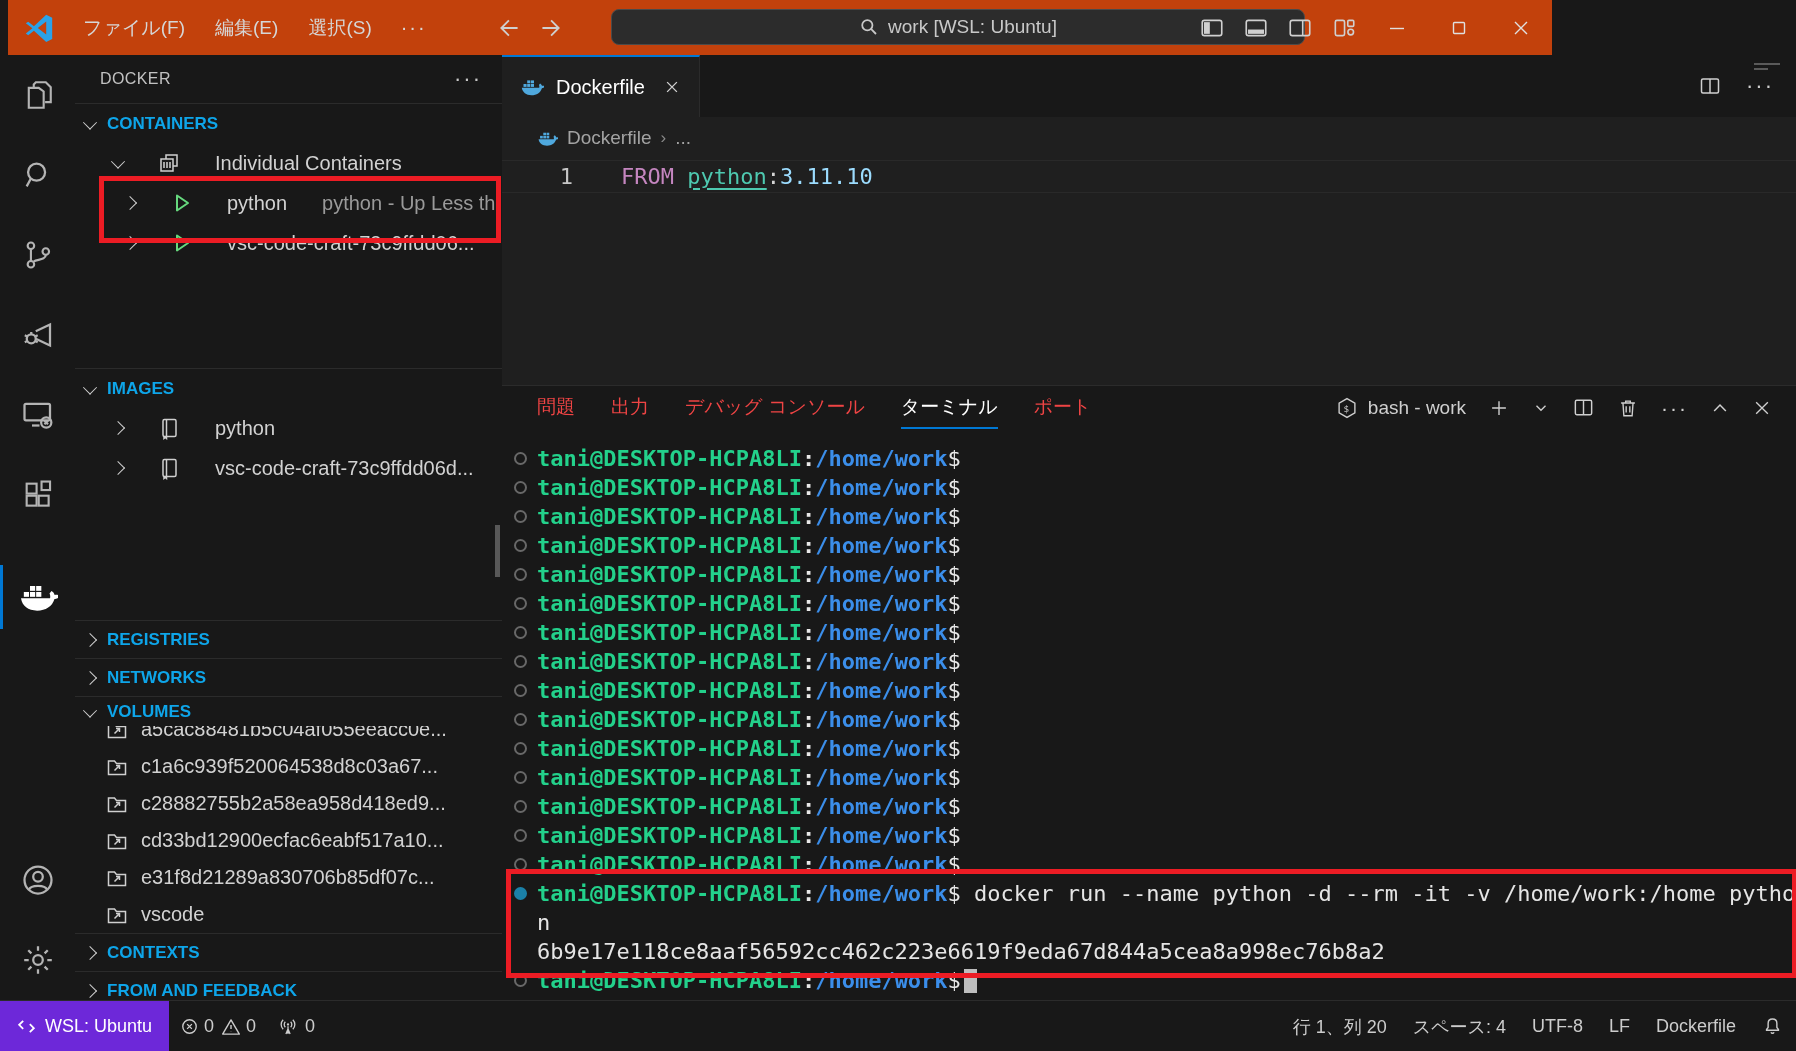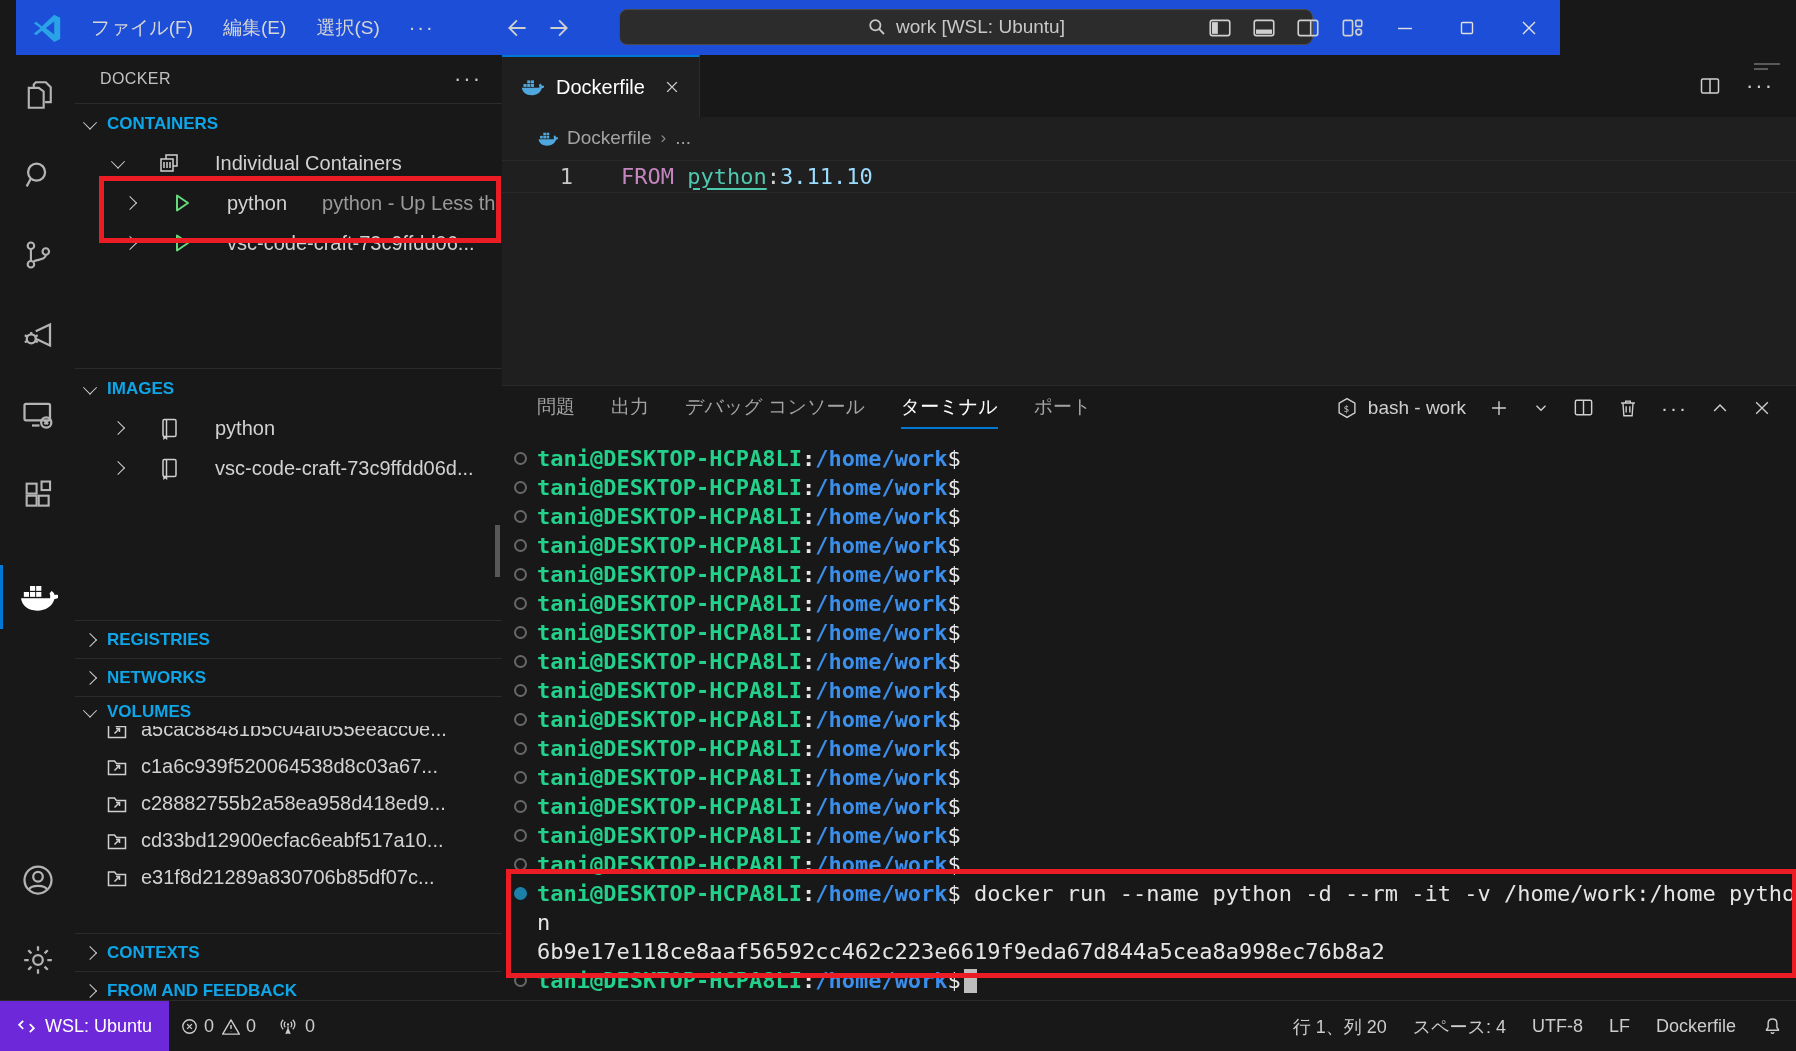--- a/index.html
+++ b/index.html
@@ -1,21 +1,21 @@
 <!DOCTYPE html>
 <html><head>
 <meta charset="utf-8">
 <style>
   html,body{margin:0;padding:0;background:#000;}
   .app{position:relative;width:1796px;height:1051px;background:#181818;overflow:hidden;
        font-family:"Liberation Sans",sans-serif;color:#cccccc;-webkit-font-smoothing:antialiased;}
   svg{display:block;}
 
   
-  .titlebar{position:absolute;left:16px;top:0;width:1544px;height:55px;background:#1d4ed8;
+  .titlebar{position:absolute;left:8px;top:0;width:1544px;height:55px;background:#c2410c;
             border-bottom:1px solid #2b2b2b;display:flex;align-items:center;}
   .vscode-logo{margin:0 14px 0 16px;}
   .menu-item{padding:0 15px;font-size:19px;color:#d6d6d6;height:36px;display:flex;align-items:center;border-radius:6px;cursor:default;}
   .menu-more{padding:0 14px;font-size:20px;color:#d6d6d6;letter-spacing:2px;}
   .nav-arrows{display:flex;align-items:center;gap:14px;margin-left:56px;color:#cfcfcf;}
   .searchbox{position:absolute;left:603px;top:9px;width:692px;height:34px;background:#2c2c2c;
              border:1px solid #4a4a4a;border-radius:8px;display:flex;align-items:center;justify-content:center;
              gap:9px;color:#c8c8c8;font-size:19px;}
   .win-zone{position:absolute;right:0;top:0;height:55px;display:flex;align-items:center;}
   .layout-btn{width:44px;height:55px;display:flex;align-items:center;justify-content:center;color:#d0d0d0;}
@@ -69,21 +69,21 @@
   .tok-kw{color:#c586c0;}
   .tok-img{color:#4ec9b0;text-decoration:underline;text-underline-offset:4px;}
   .tok-pun{color:#d4d4d4;}
   .tok-ver{color:#9cdcfe;}
   .minimap{position:absolute;right:12px;top:8px;width:30px;}
   .minimap i{display:block;height:2px;background:#5a5a5a;margin-bottom:3px;}
 
   
   .panel{position:absolute;left:502px;top:385px;width:1294px;height:615px;background:#181818;border-top:1px solid #2b2b2b;}
   .panel-tabs{height:43px;display:flex;align-items:stretch;padding-left:35px;}
-  .ptab{display:flex;align-items:center;margin-right:36px;font-size:19px;color:#a3a3a3;
+  .ptab{display:flex;align-items:center;margin-right:36px;font-size:19px;color:#ef4444;
         border-bottom:2px solid transparent;box-sizing:border-box;}
   .ptab.active{color:#ffffff;border-bottom-color:#0078d4;}
   .panel-actions{margin-left:auto;display:flex;align-items:center;gap:22px;padding-right:24px;color:#cfcfcf;}
   .term-title{display:flex;align-items:center;gap:10px;font-size:19px;color:#cfcfcf;}
   .terminal{position:relative;padding-top:15px;font-family:"DejaVu Sans Mono",monospace;font-size:22px;line-height:29px;}
   .trow{display:flex;align-items:center;height:29px;padding-left:12px;white-space:pre;color:#e5e5e5;}
   .tdot{width:13px;height:13px;border-radius:50%;border:2px solid #686868;box-sizing:border-box;margin-right:10px;flex:none;}
   .tdot.ok{background:#1b81a8;border-color:#1b81a8;}
   .t-user{color:#23d18b;font-weight:bold;}
   .t-path{color:#3b8eea;font-weight:bold;}
@@ -378,20 +378,29 @@
         <span>cd33bd12900ecfac6eabf517a10...</span>
       </div>
       <div class="vol-row">
         <span class="icon">
             <svg width="24" height="24" viewBox="0 0 24 24" fill="none" stroke="#cfcfcf" stroke-width="1.5">
               <path d="M3.5 6h6l2 2.5h9V19.5h-17z"></path>
               <path d="M9.5 15.5l5-5M14.5 14v-3.5H11"></path>
             </svg>
           </span>
         <span>e31f8d21289a830706b85df07c...</span>
+      </div>
+      <div class="vol-row">
+        <span class="icon">
+            <svg width="24" height="24" viewBox="0 0 24 24" fill="none" stroke="#cfcfcf" stroke-width="1.5">
+              <path d="M3.5 6h6l2 2.5h9V19.5h-17z"></path>
+              <path d="M9.5 15.5l5-5M14.5 14v-3.5H11"></path>
+            </svg>
+          </span>
+        <span>vscode</span>
       </div>
     </div>
     <div class="sec-head h38">
       <span class="chev right"></span>
       <span>CONTEXTS</span>
     </div>
     <div class="sec-head h38">
       <span class="chev right"></span>
       <span>FROM AND FEEDBACK</span>
     </div>

